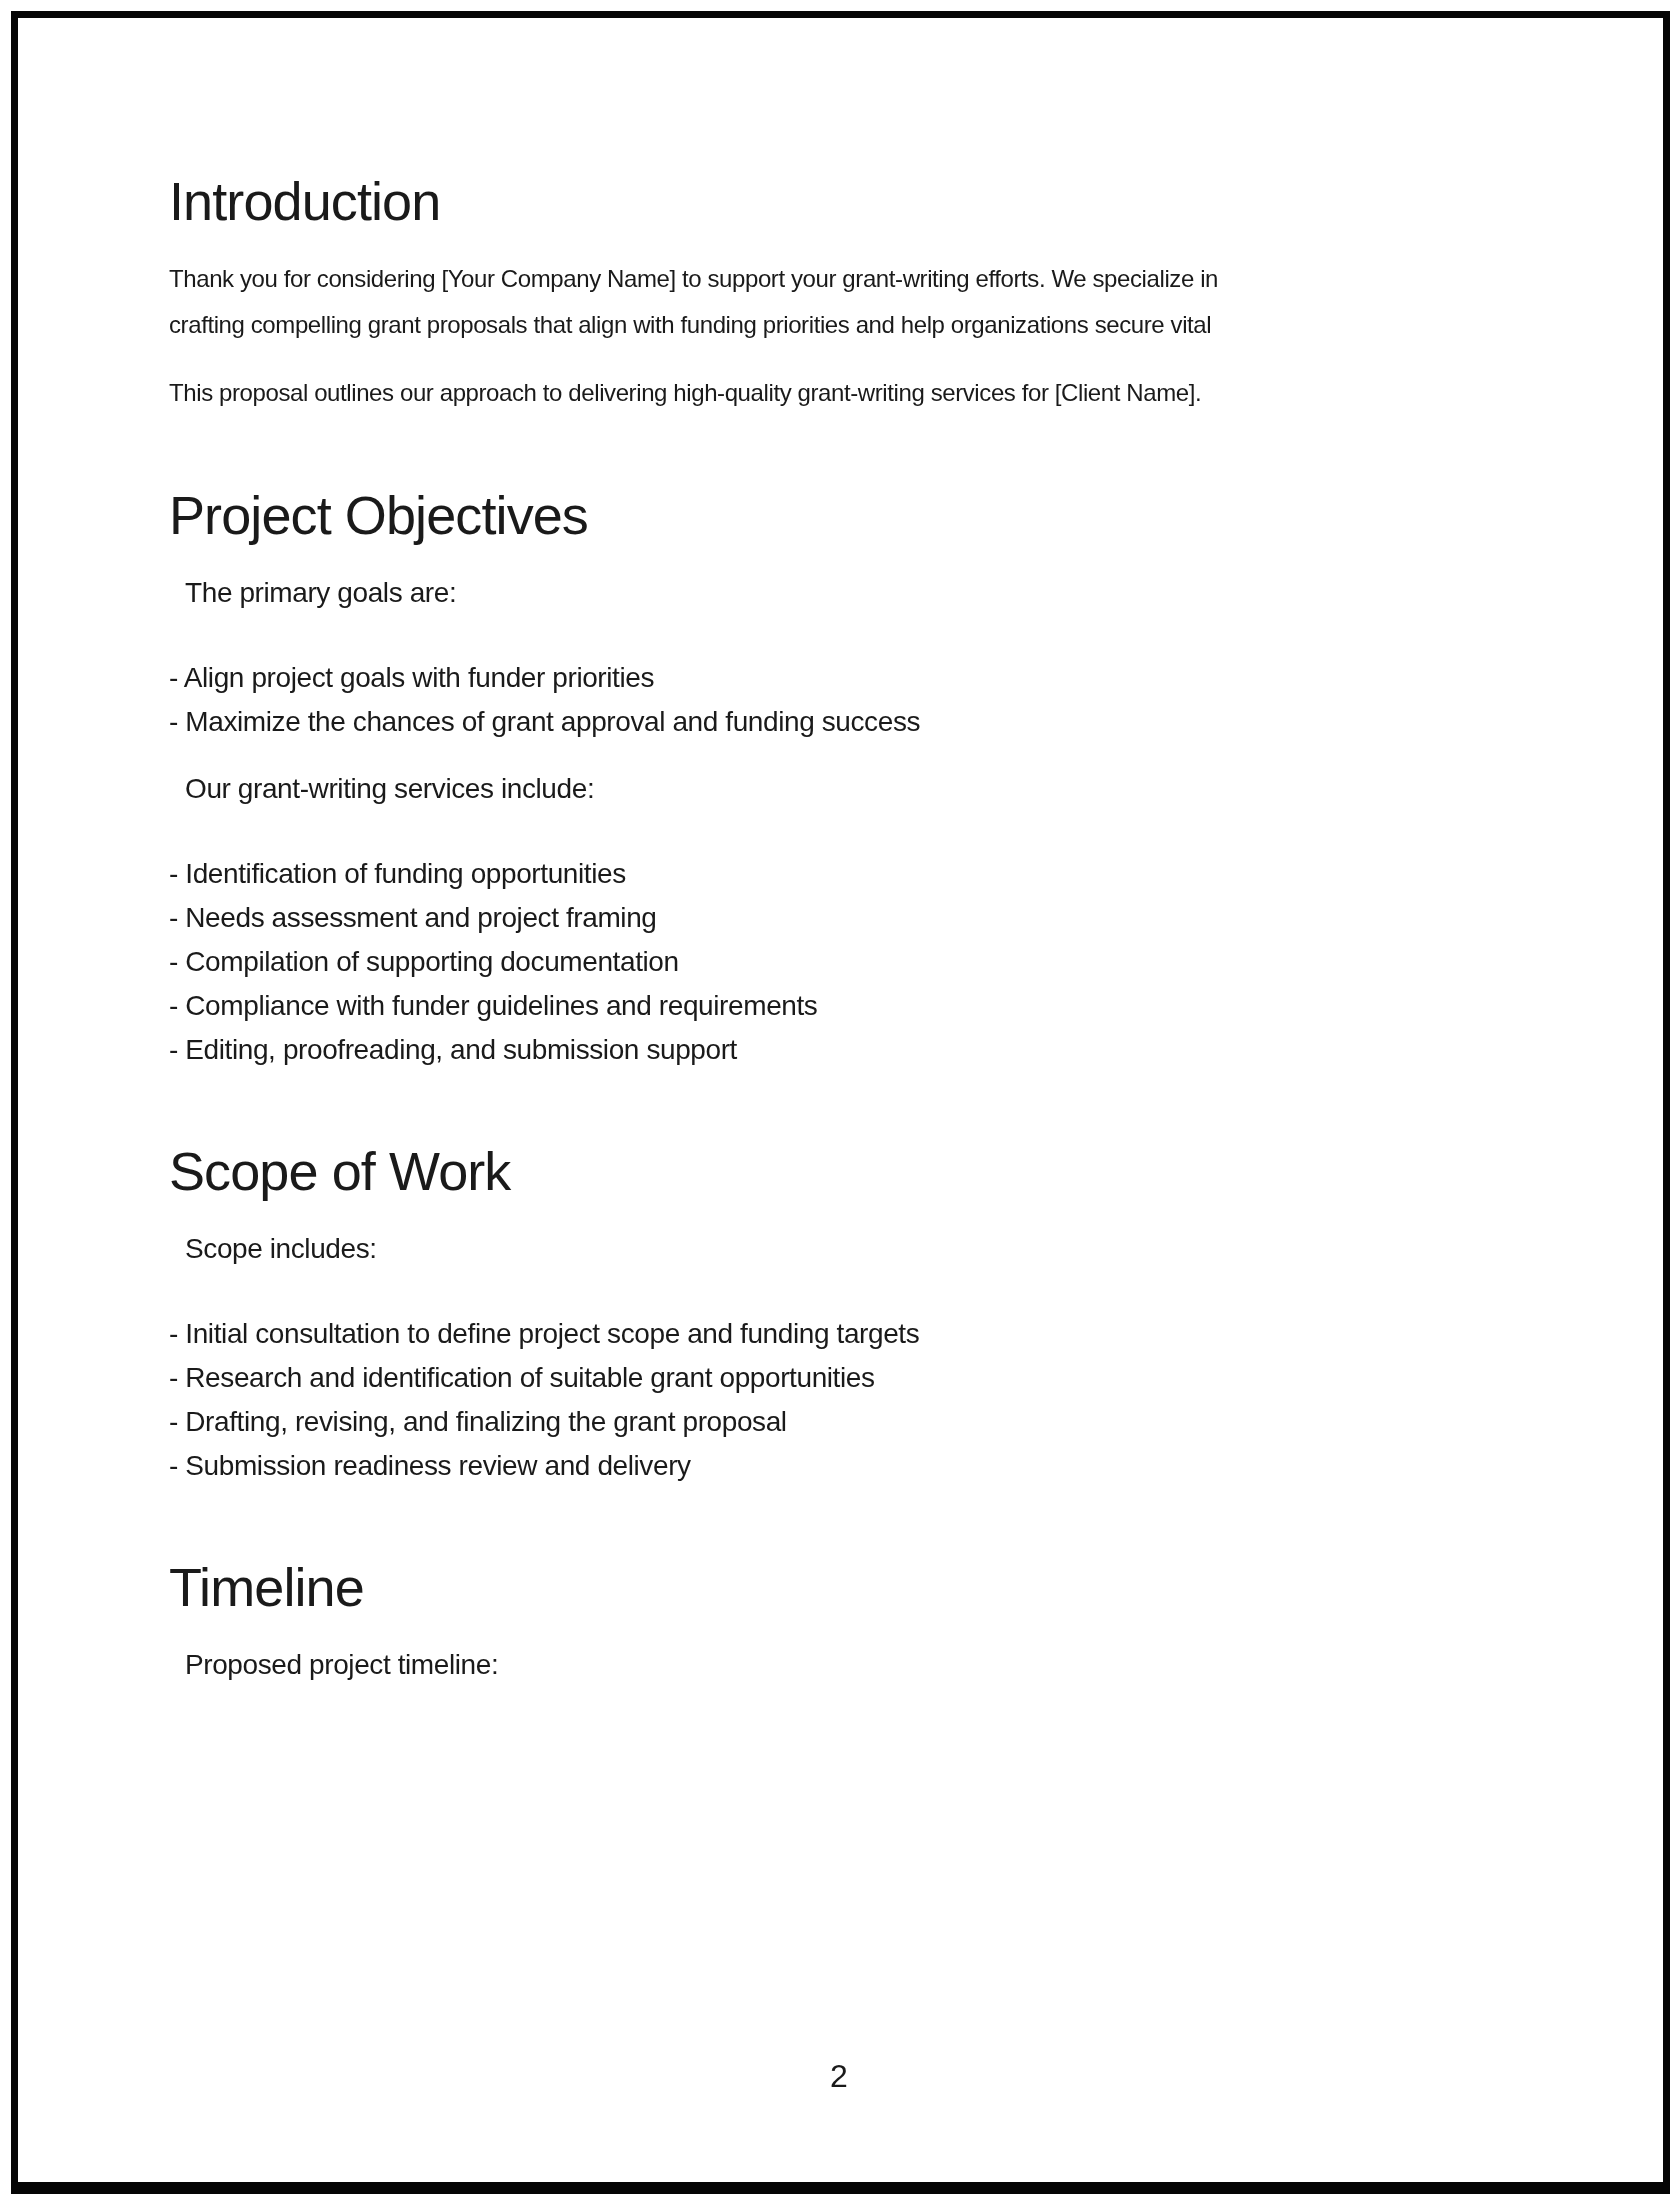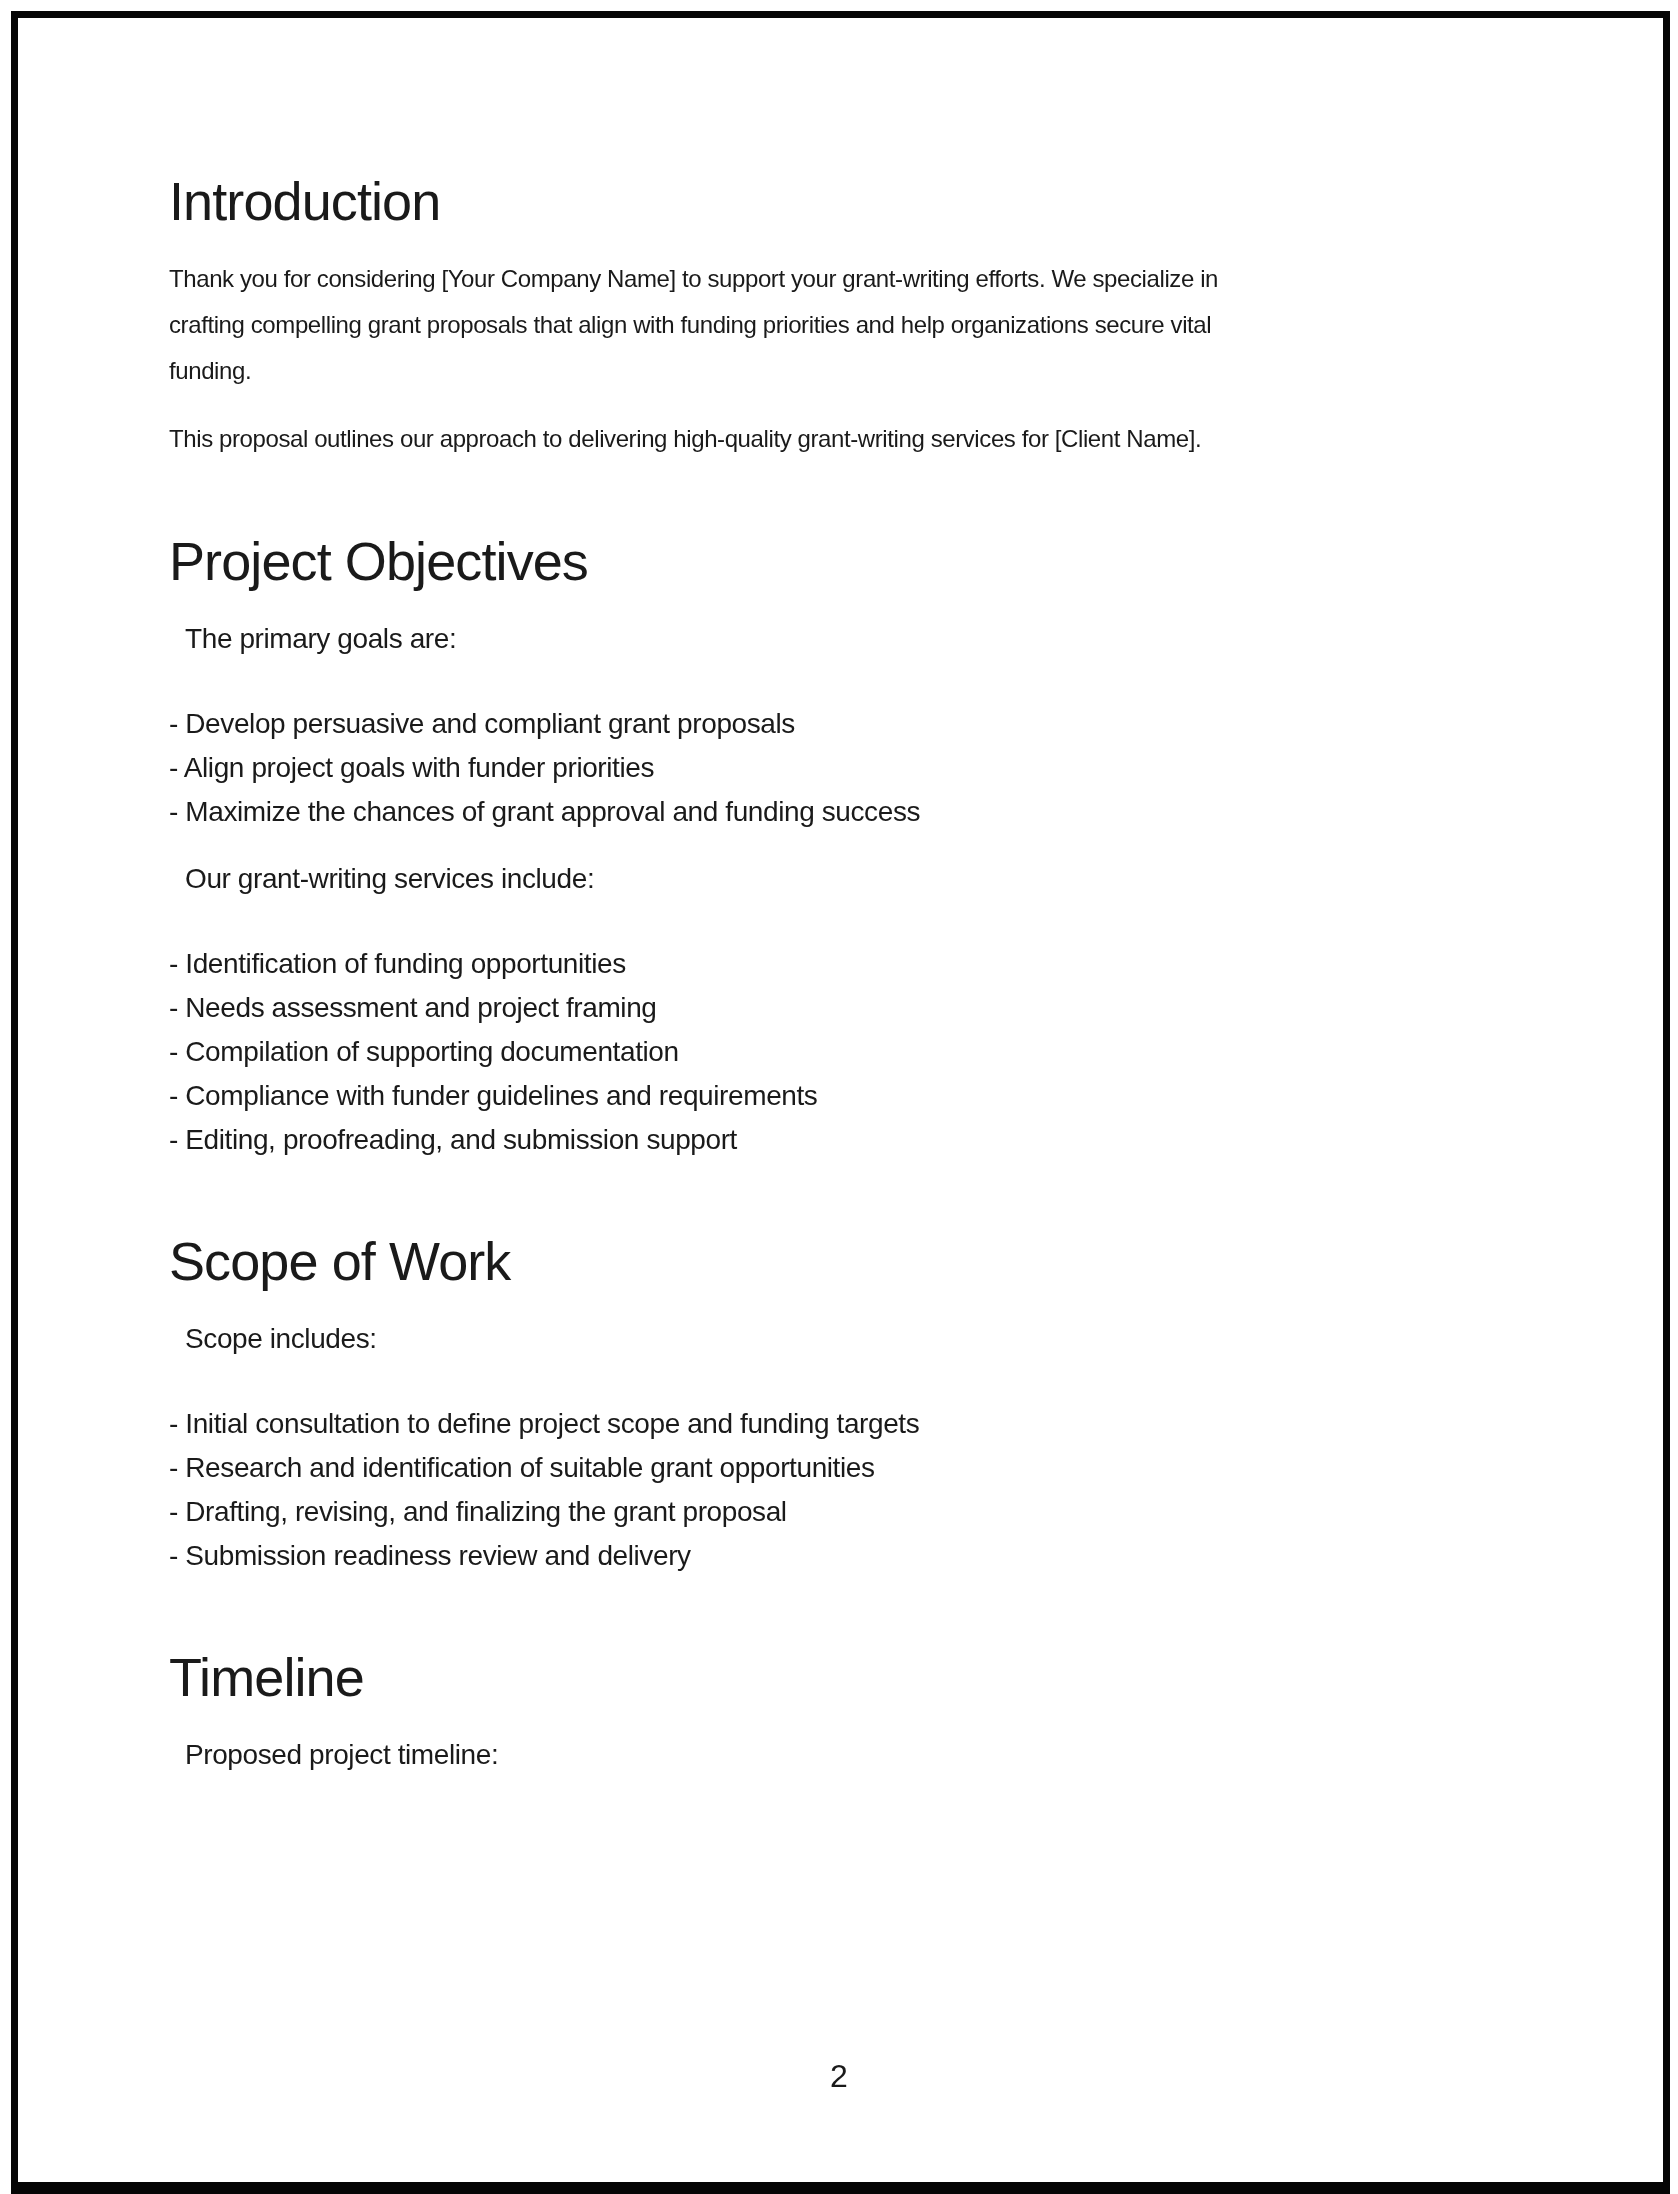--- a/index.html
+++ b/index.html
@@ -84,30 +84,28 @@
 
 <div class="page">
   <div class="frame"></div>
 
   <div class="doc">
 
     <div class="h1 first">Introduction</div>
     <div class="para">
       <div class="line">Thank you for considering [Your Company Name] to support your grant-writing efforts. We specialize in</div>
       <div class="line">crafting compelling grant proposals that align with funding priorities and help organizations secure vital</div>
-      <div class="line">funding.</div>
     </div>
     <div class="para">
       <div class="line">This proposal outlines our approach to delivering high-quality grant-writing services for [Client Name].</div>
     </div>
 
     <div class="h1">Project Objectives</div>
     <div class="sub">The primary goals are:</div>
     <div class="list">
-      <div class="item">- Develop persuasive and compliant grant proposals</div>
       <div class="item">- Align project goals with funder priorities</div>
       <div class="item">- Maximize the chances of grant approval and funding success</div>
     </div>
 
     <div class="sub">Our grant-writing services include:</div>
     <div class="list">
       <div class="item">- Identification of funding opportunities</div>
       <div class="item">- Needs assessment and project framing</div>
       <div class="item">- Compilation of supporting documentation</div>
       <div class="item">- Compliance with funder guidelines and requirements</div>

